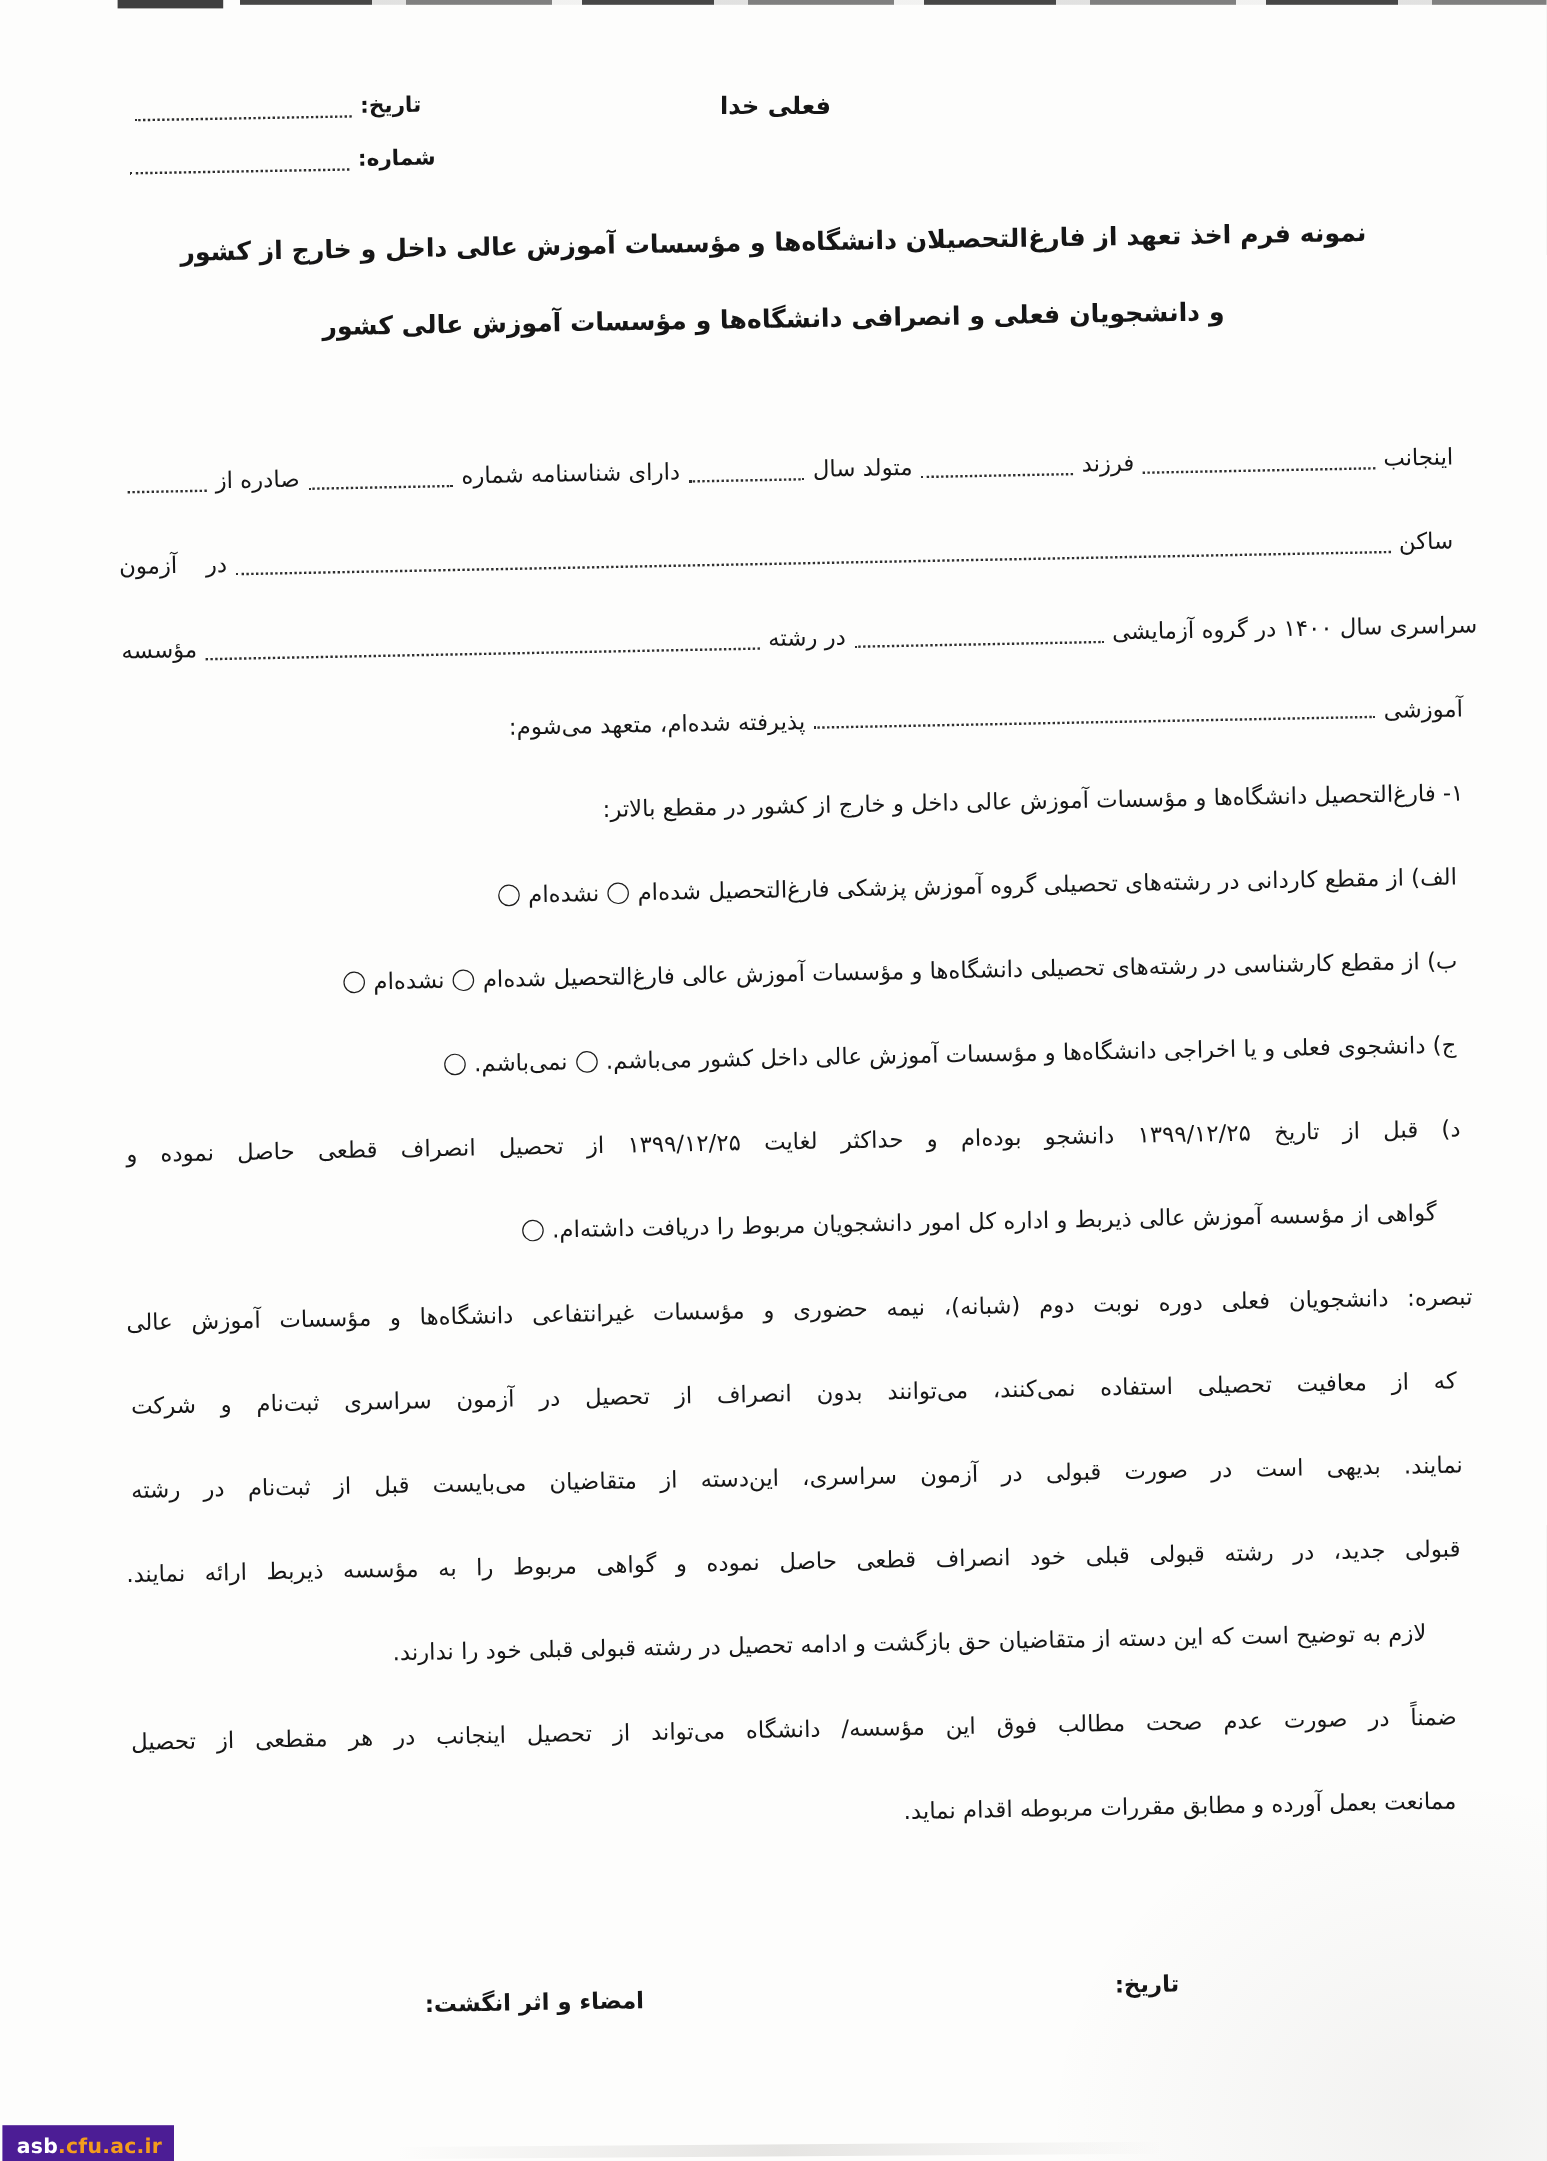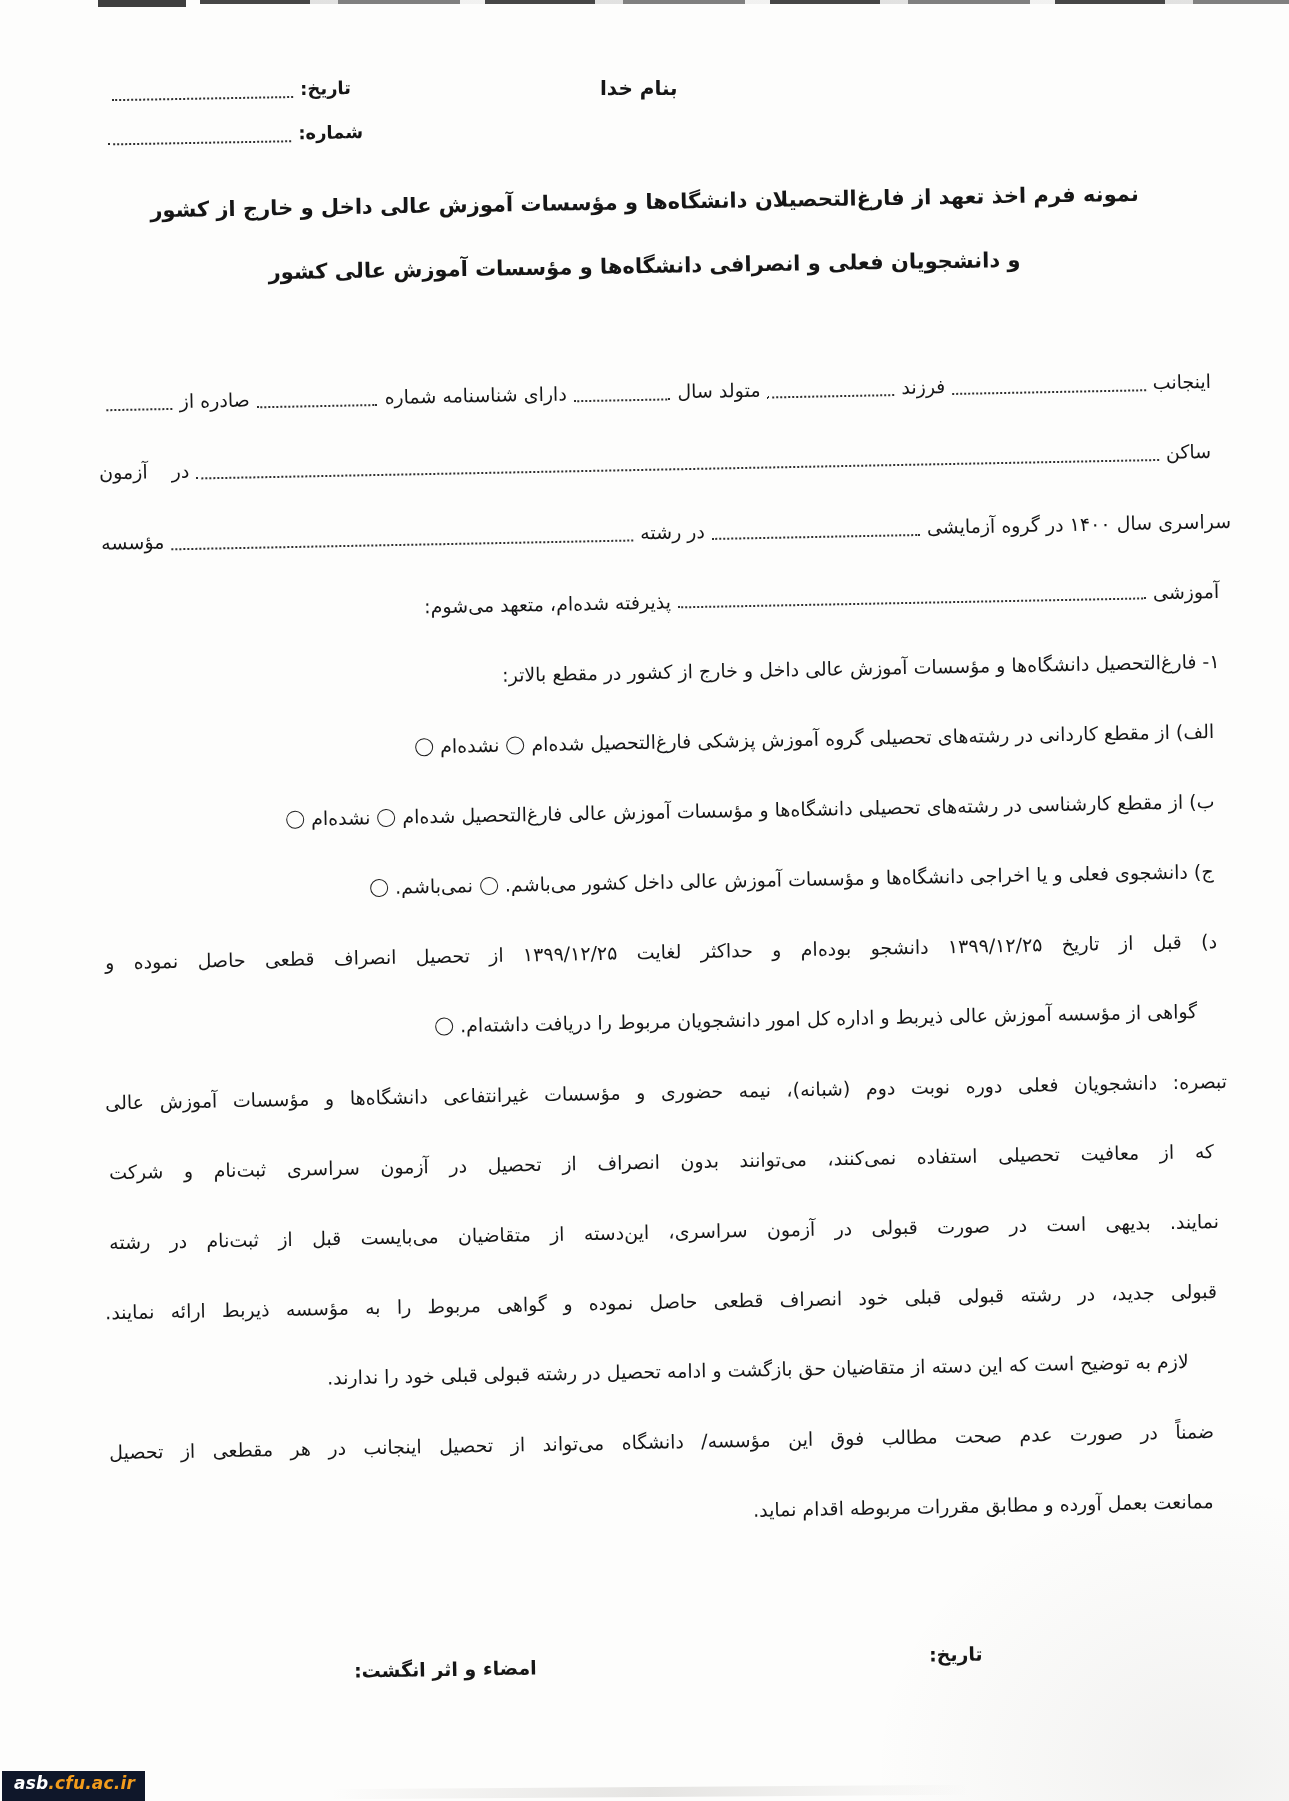--- a/index.html
+++ b/index.html
@@ -36,37 +36,37 @@
   
   .hfield{position:absolute;display:flex;align-items:flex-end;transform:rotate(-1deg);transform-origin:100% 50%;
           font-weight:bold;font-size:18px;line-height:28px;}
   .hfield .dots-f{margin-bottom:5px;}
   .bism{position:absolute;font-size:20px;font-weight:bold;}
   .title-line{position:absolute;left:0;right:0;text-align:center;font-weight:bold;font-size:21px;
               transform:rotate(-.95deg);}
   .foot-label{position:absolute;font-size:19px;font-weight:bold;transform:rotate(-1deg);}
   
   .wm{position:absolute;left:2px;top:1771px;height:26px;padding:2px 10px 2px 12px;
-      background:#0f172a;display:flex;align-items:flex-start;
-      font-size:17px;font-weight:bold;font-style:italic;direction:ltr;letter-spacing:.2px;}
+      background:#4c1d95;display:flex;align-items:flex-end;
+      font-size:17px;font-weight:bold;direction:ltr;letter-spacing:.2px;}
   .wm .p1{color:#ffffff;}
   .wm .p2{color:#f39c1c;}
   .gap-wide{word-spacing:18px;}
 </style>
 </head>
 <body>
 
 <div class="page">
 
   <div class="scan-top-a"></div>
   <div class="scan-top-b"></div>
   <div class="scan-smudge"></div>
   <div class="scan-streak"></div>
 
-  <div class="bism" style="top:76px;left:600px;">بنام خدا</div>
+  <div class="bism" style="top:76px;left:600px;">فعلی خدا</div>
 
   <div class="hfield" style="top:74px;right:938px;width:246px;">
     <span>تاریخ:</span>
     <span class="dots-f"></span>
   </div>
 
   <div class="hfield" style="top:118px;right:926px;width:262px;">
     <span>شماره:</span>
     <span class="dots-f"></span>
   </div>

